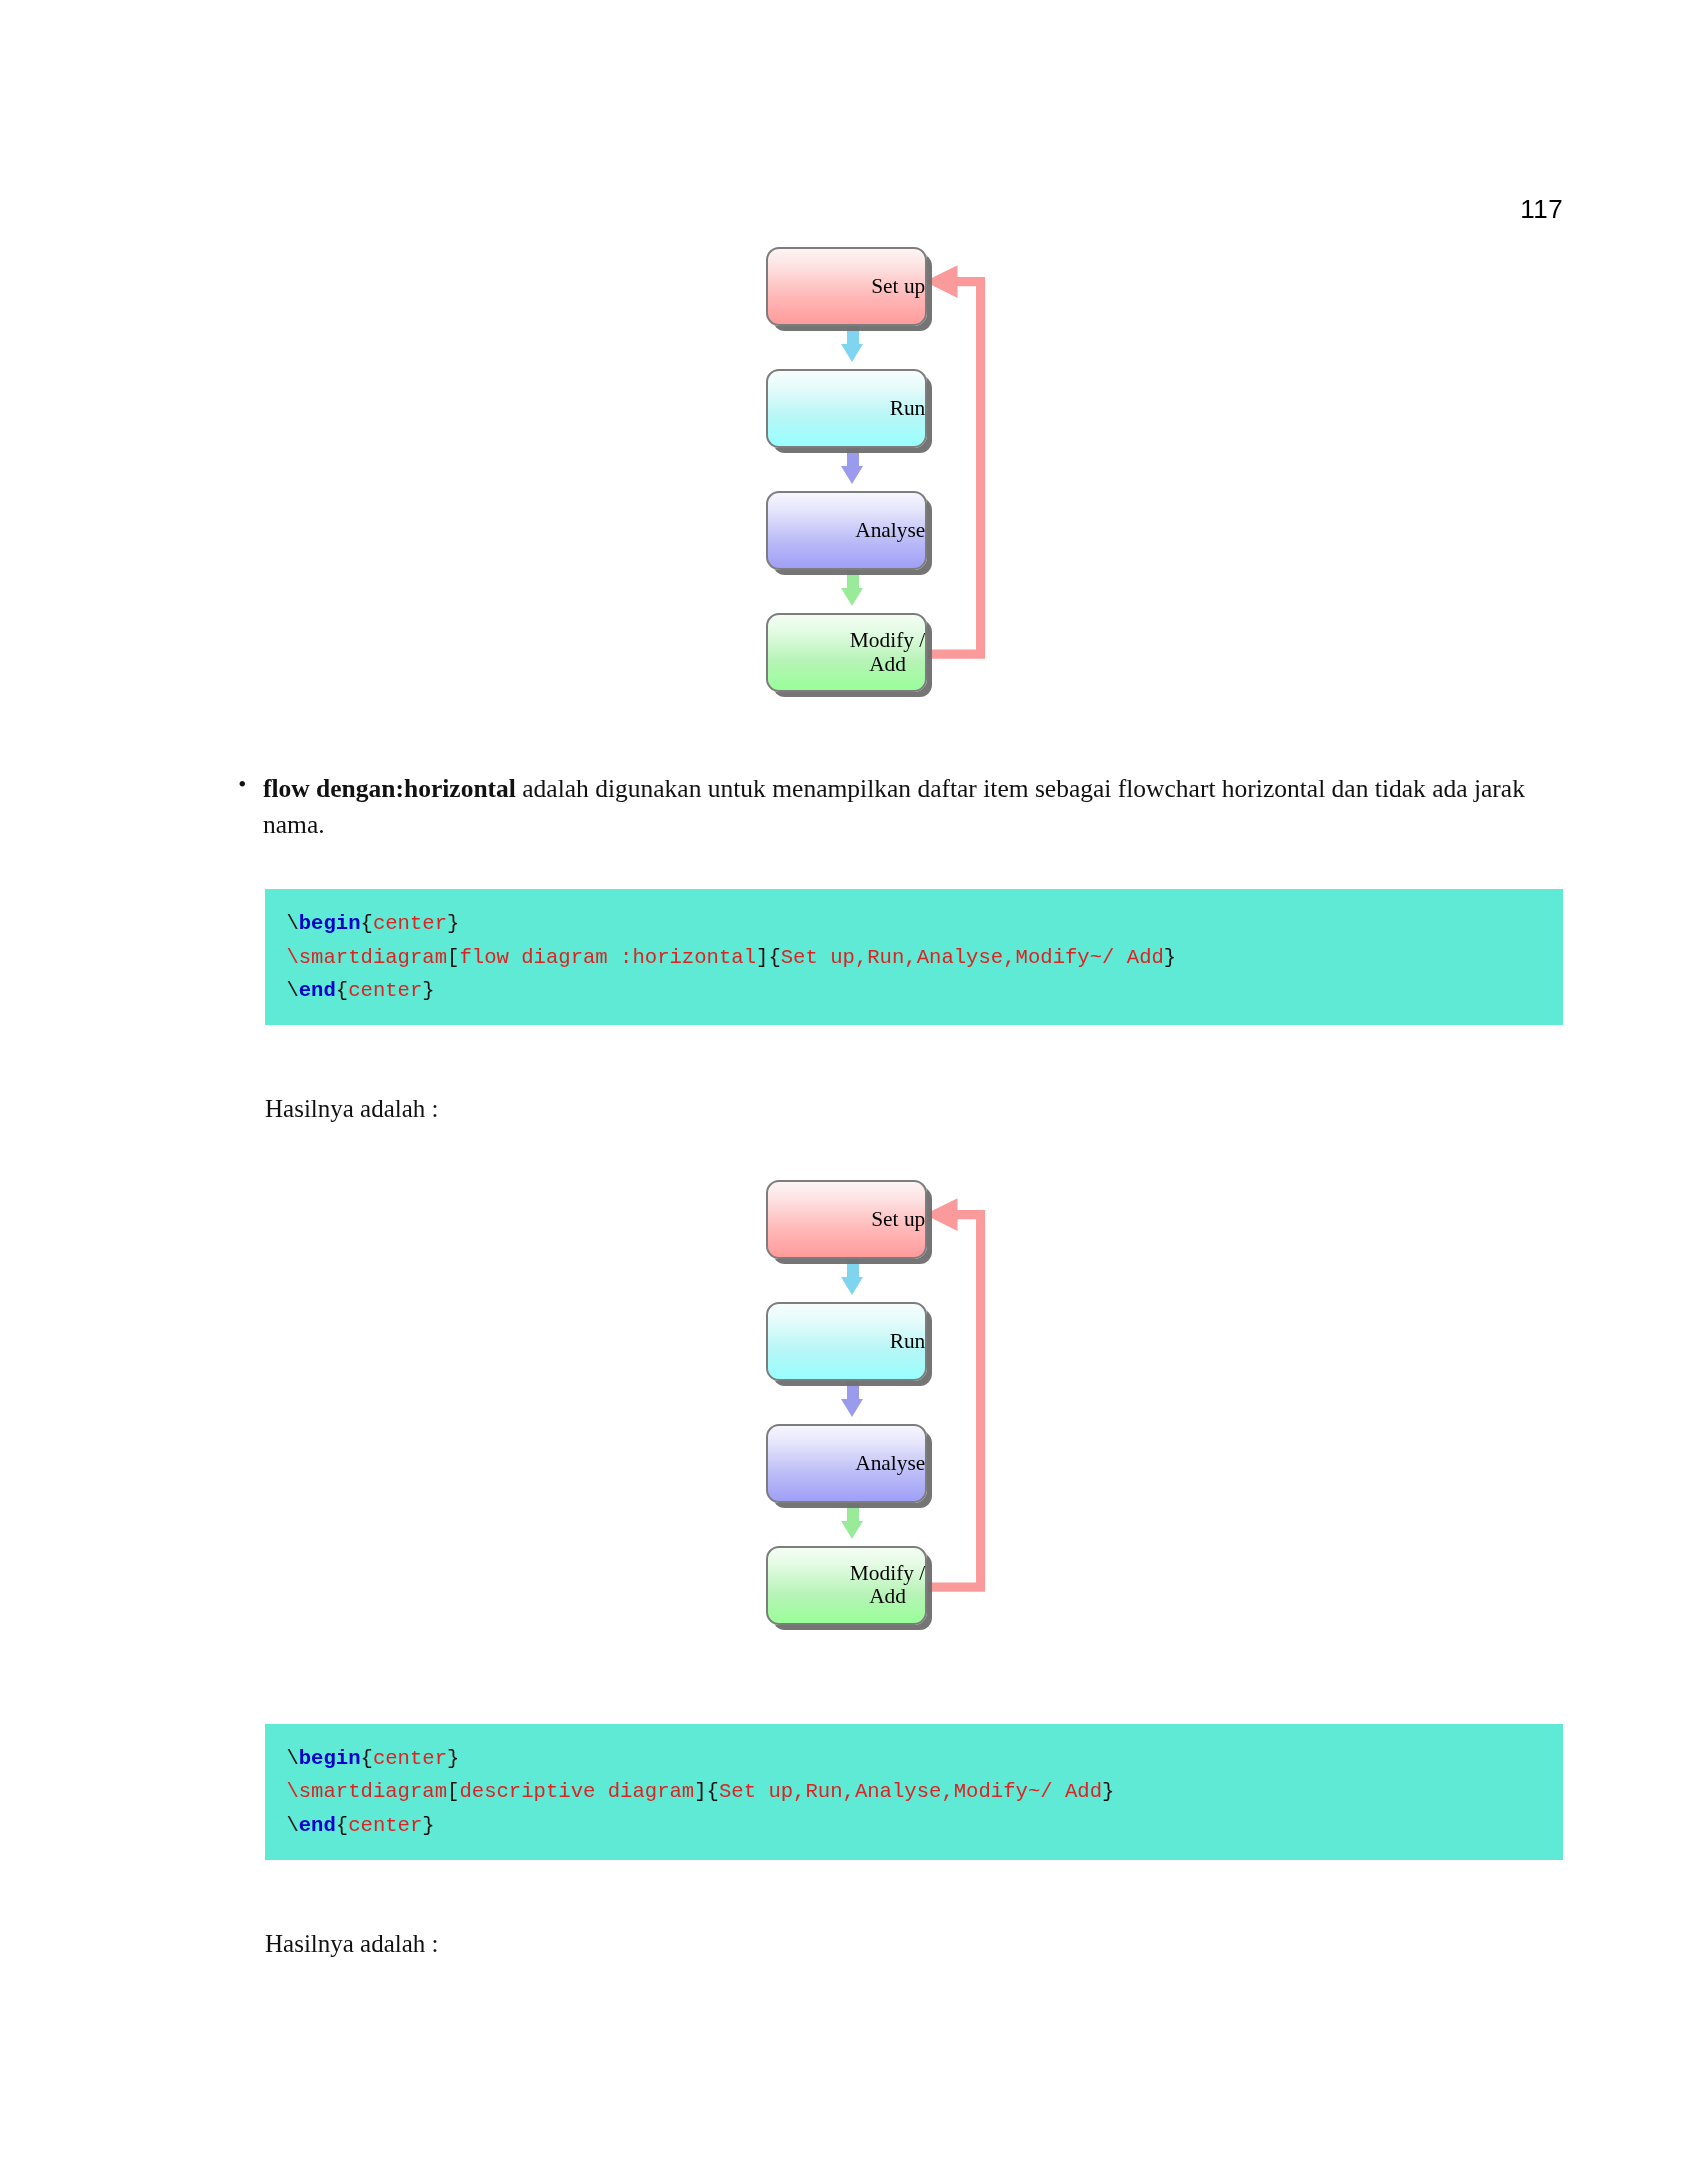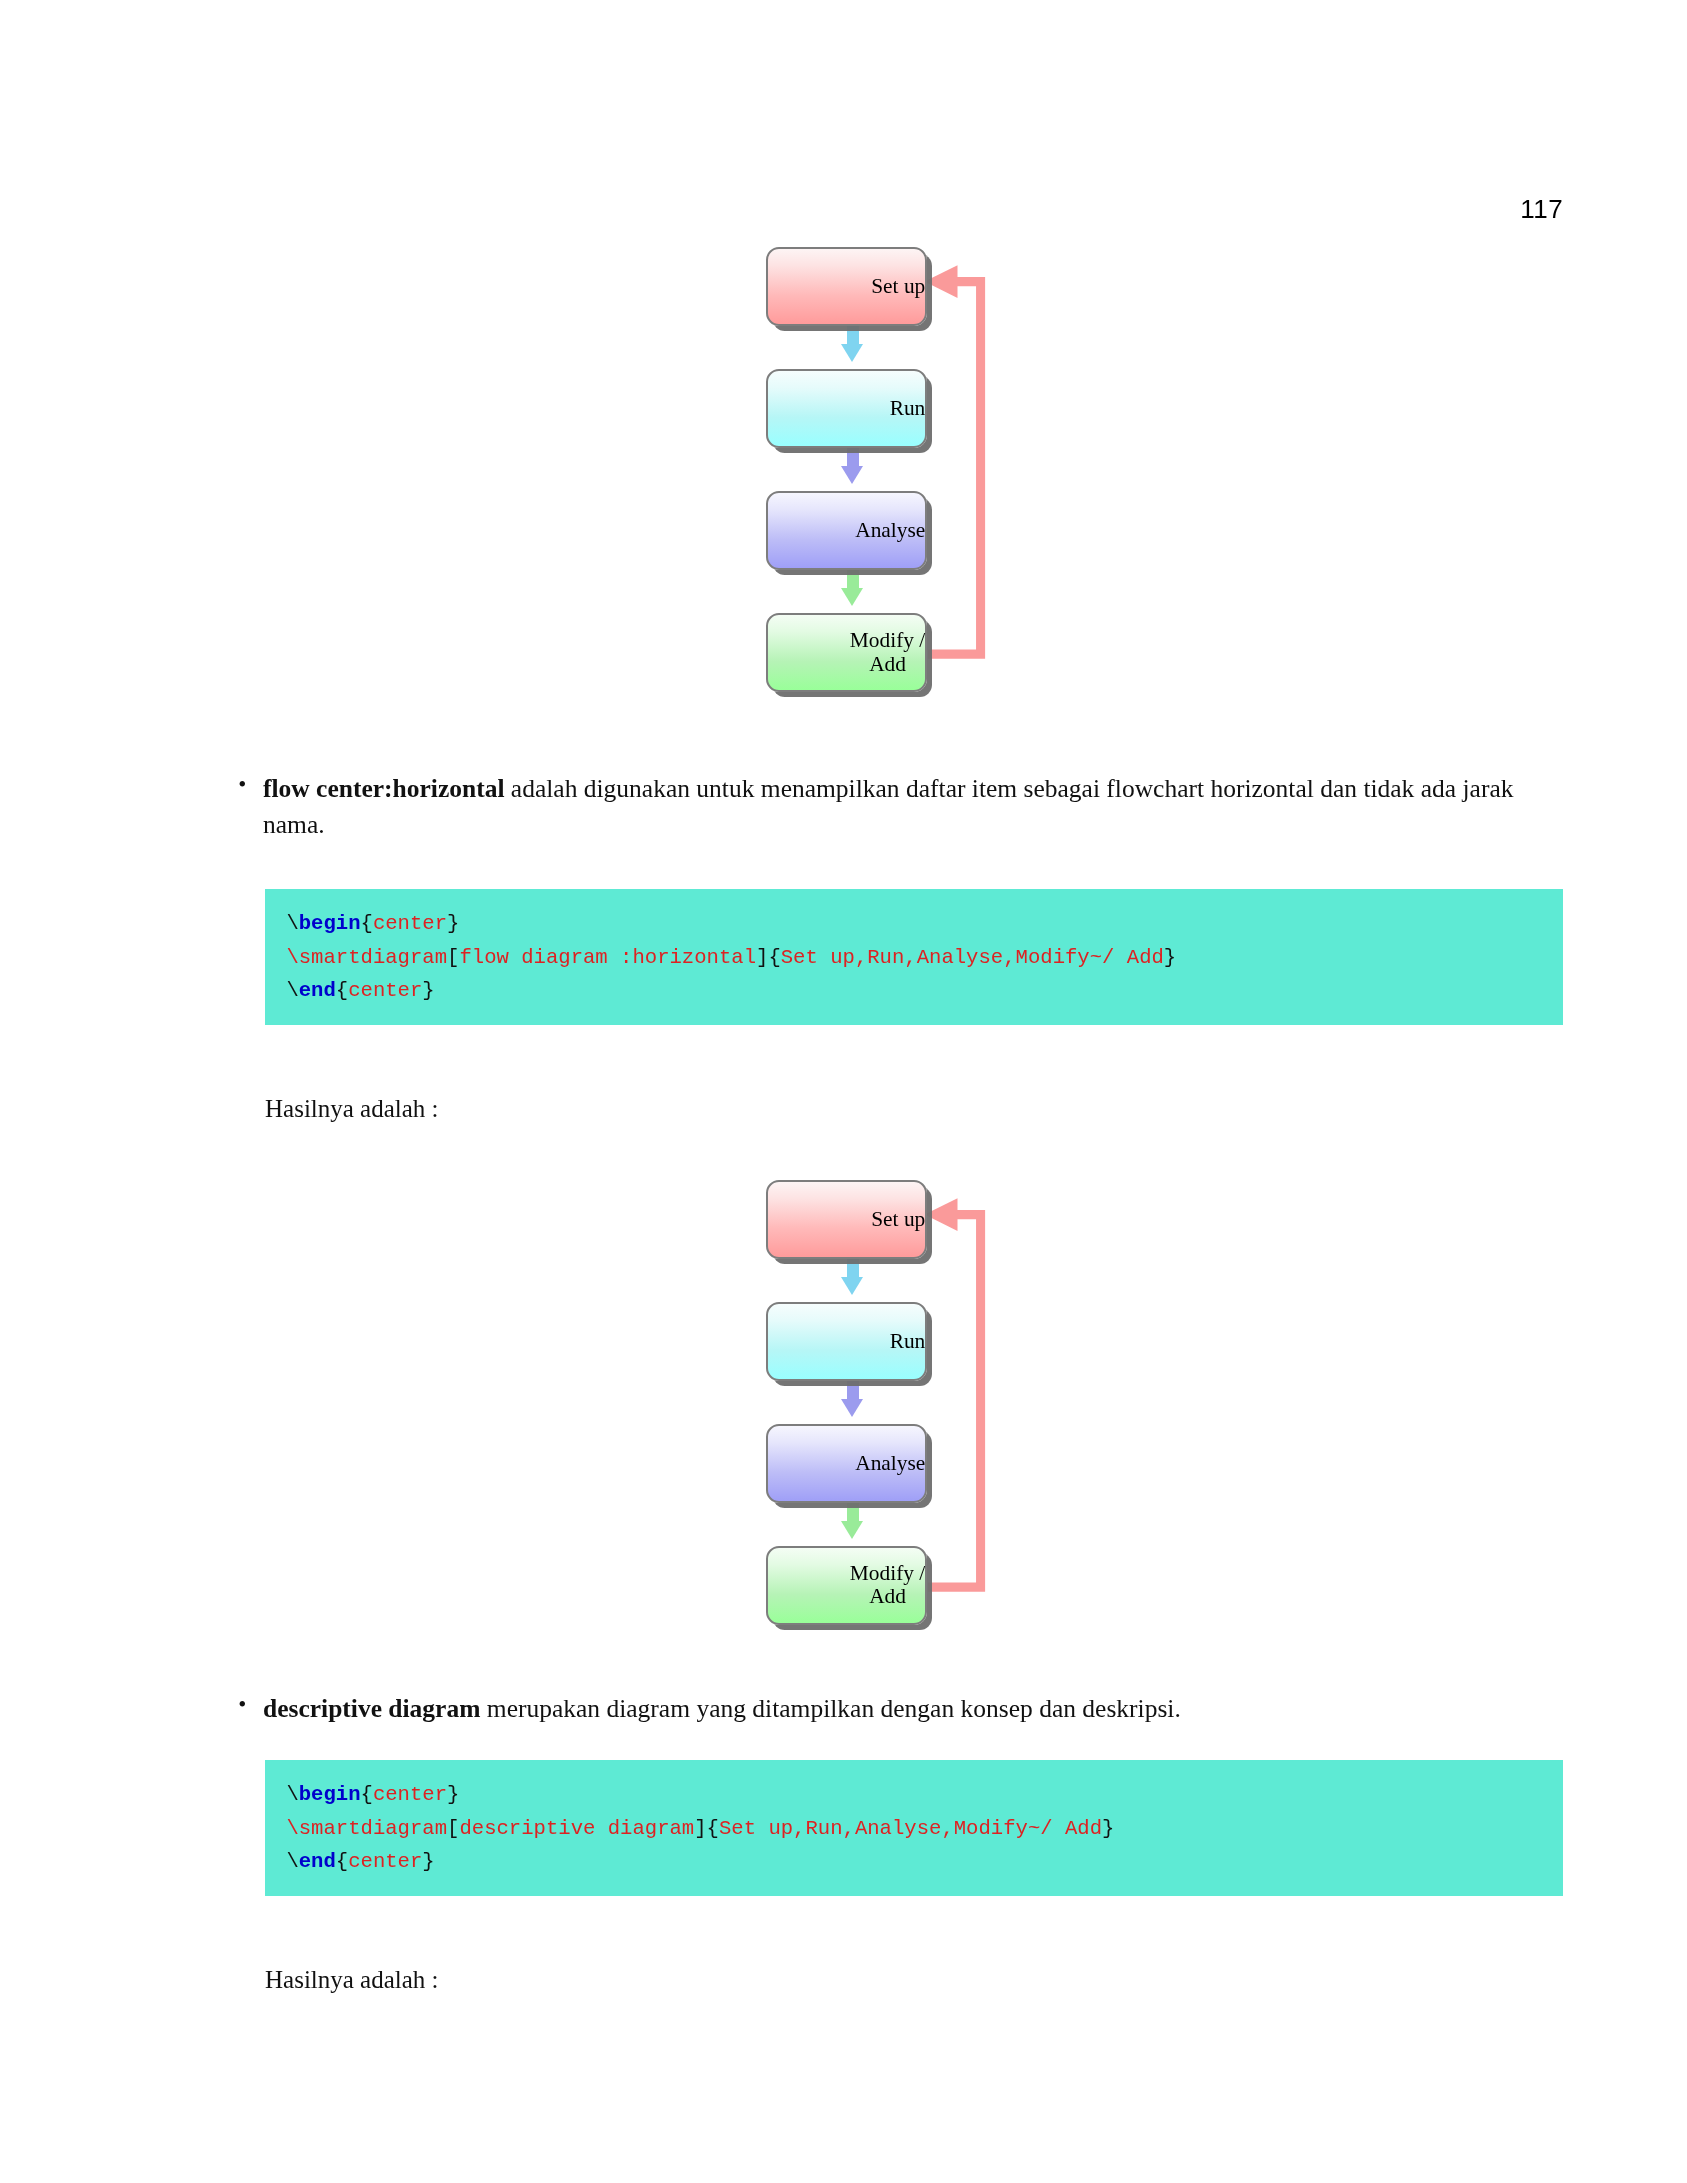--- a/index.html
+++ b/index.html
@@ -228,21 +228,21 @@
             </div>
           </div>
 
         </div>
       </div>
     </div>
 
     <div class="sp-96"></div>
 
     <ul class="bullets">
-      <li><span class="term">flow center:horizontal</span><span> adalah digunakan untuk menampilkan daftar item sebagai flowchart horizontal dan tidak ada jarak nama.</span></li>
+      <li><span class="term">flow dengan:horizontal</span><span> adalah digunakan untuk menampilkan daftar item sebagai flowchart horizontal dan tidak ada jarak nama.</span></li>
     </ul>
 
     <div class="sp-56"></div>
 
     <div style="margin-left:30px;">
       <div class="code"><span class="pun">\</span><span class="kw">begin</span><span class="pun">{</span><span class="str">center</span><span class="pun">}</span>
 <span class="str">\smartdiagram</span><span class="pun">[</span><span class="str">flow diagram :horizontal</span><span class="pun">]</span><span class="pun">{</span><span class="str">Set up,Run,Analyse,Modify~/ Add</span><span class="pun">}</span>
 <span class="pun">\</span><span class="kw">end</span><span class="pun">{</span><span class="str">center</span><span class="pun">}</span></div>
     </div>
 
@@ -302,23 +302,20 @@
               <span>Add</span>
             </div>
           </div>
 
         </div>
       </div>
     </div>
 
     <div class="sp-80"></div>
 
-    <ul class="bullets">
-      <li><span class="term">descriptive diagram</span><span> merupakan diagram yang ditampilkan dengan konsep dan deskripsi.</span></li>
-    </ul>
 
     <div class="sp-40"></div>
 
     <div style="margin-left:30px;">
       <div class="code"><span class="pun">\</span><span class="kw">begin</span><span class="pun">{</span><span class="str">center</span><span class="pun">}</span>
 <span class="str">\smartdiagram</span><span class="pun">[</span><span class="str">descriptive diagram</span><span class="pun">]</span><span class="pun">{</span><span class="str">Set up,Run,Analyse,Modify~/ Add</span><span class="pun">}</span>
 <span class="pun">\</span><span class="kw">end</span><span class="pun">{</span><span class="str">center</span><span class="pun">}</span></div>
     </div>
 
     <div class="sp-80"></div>

